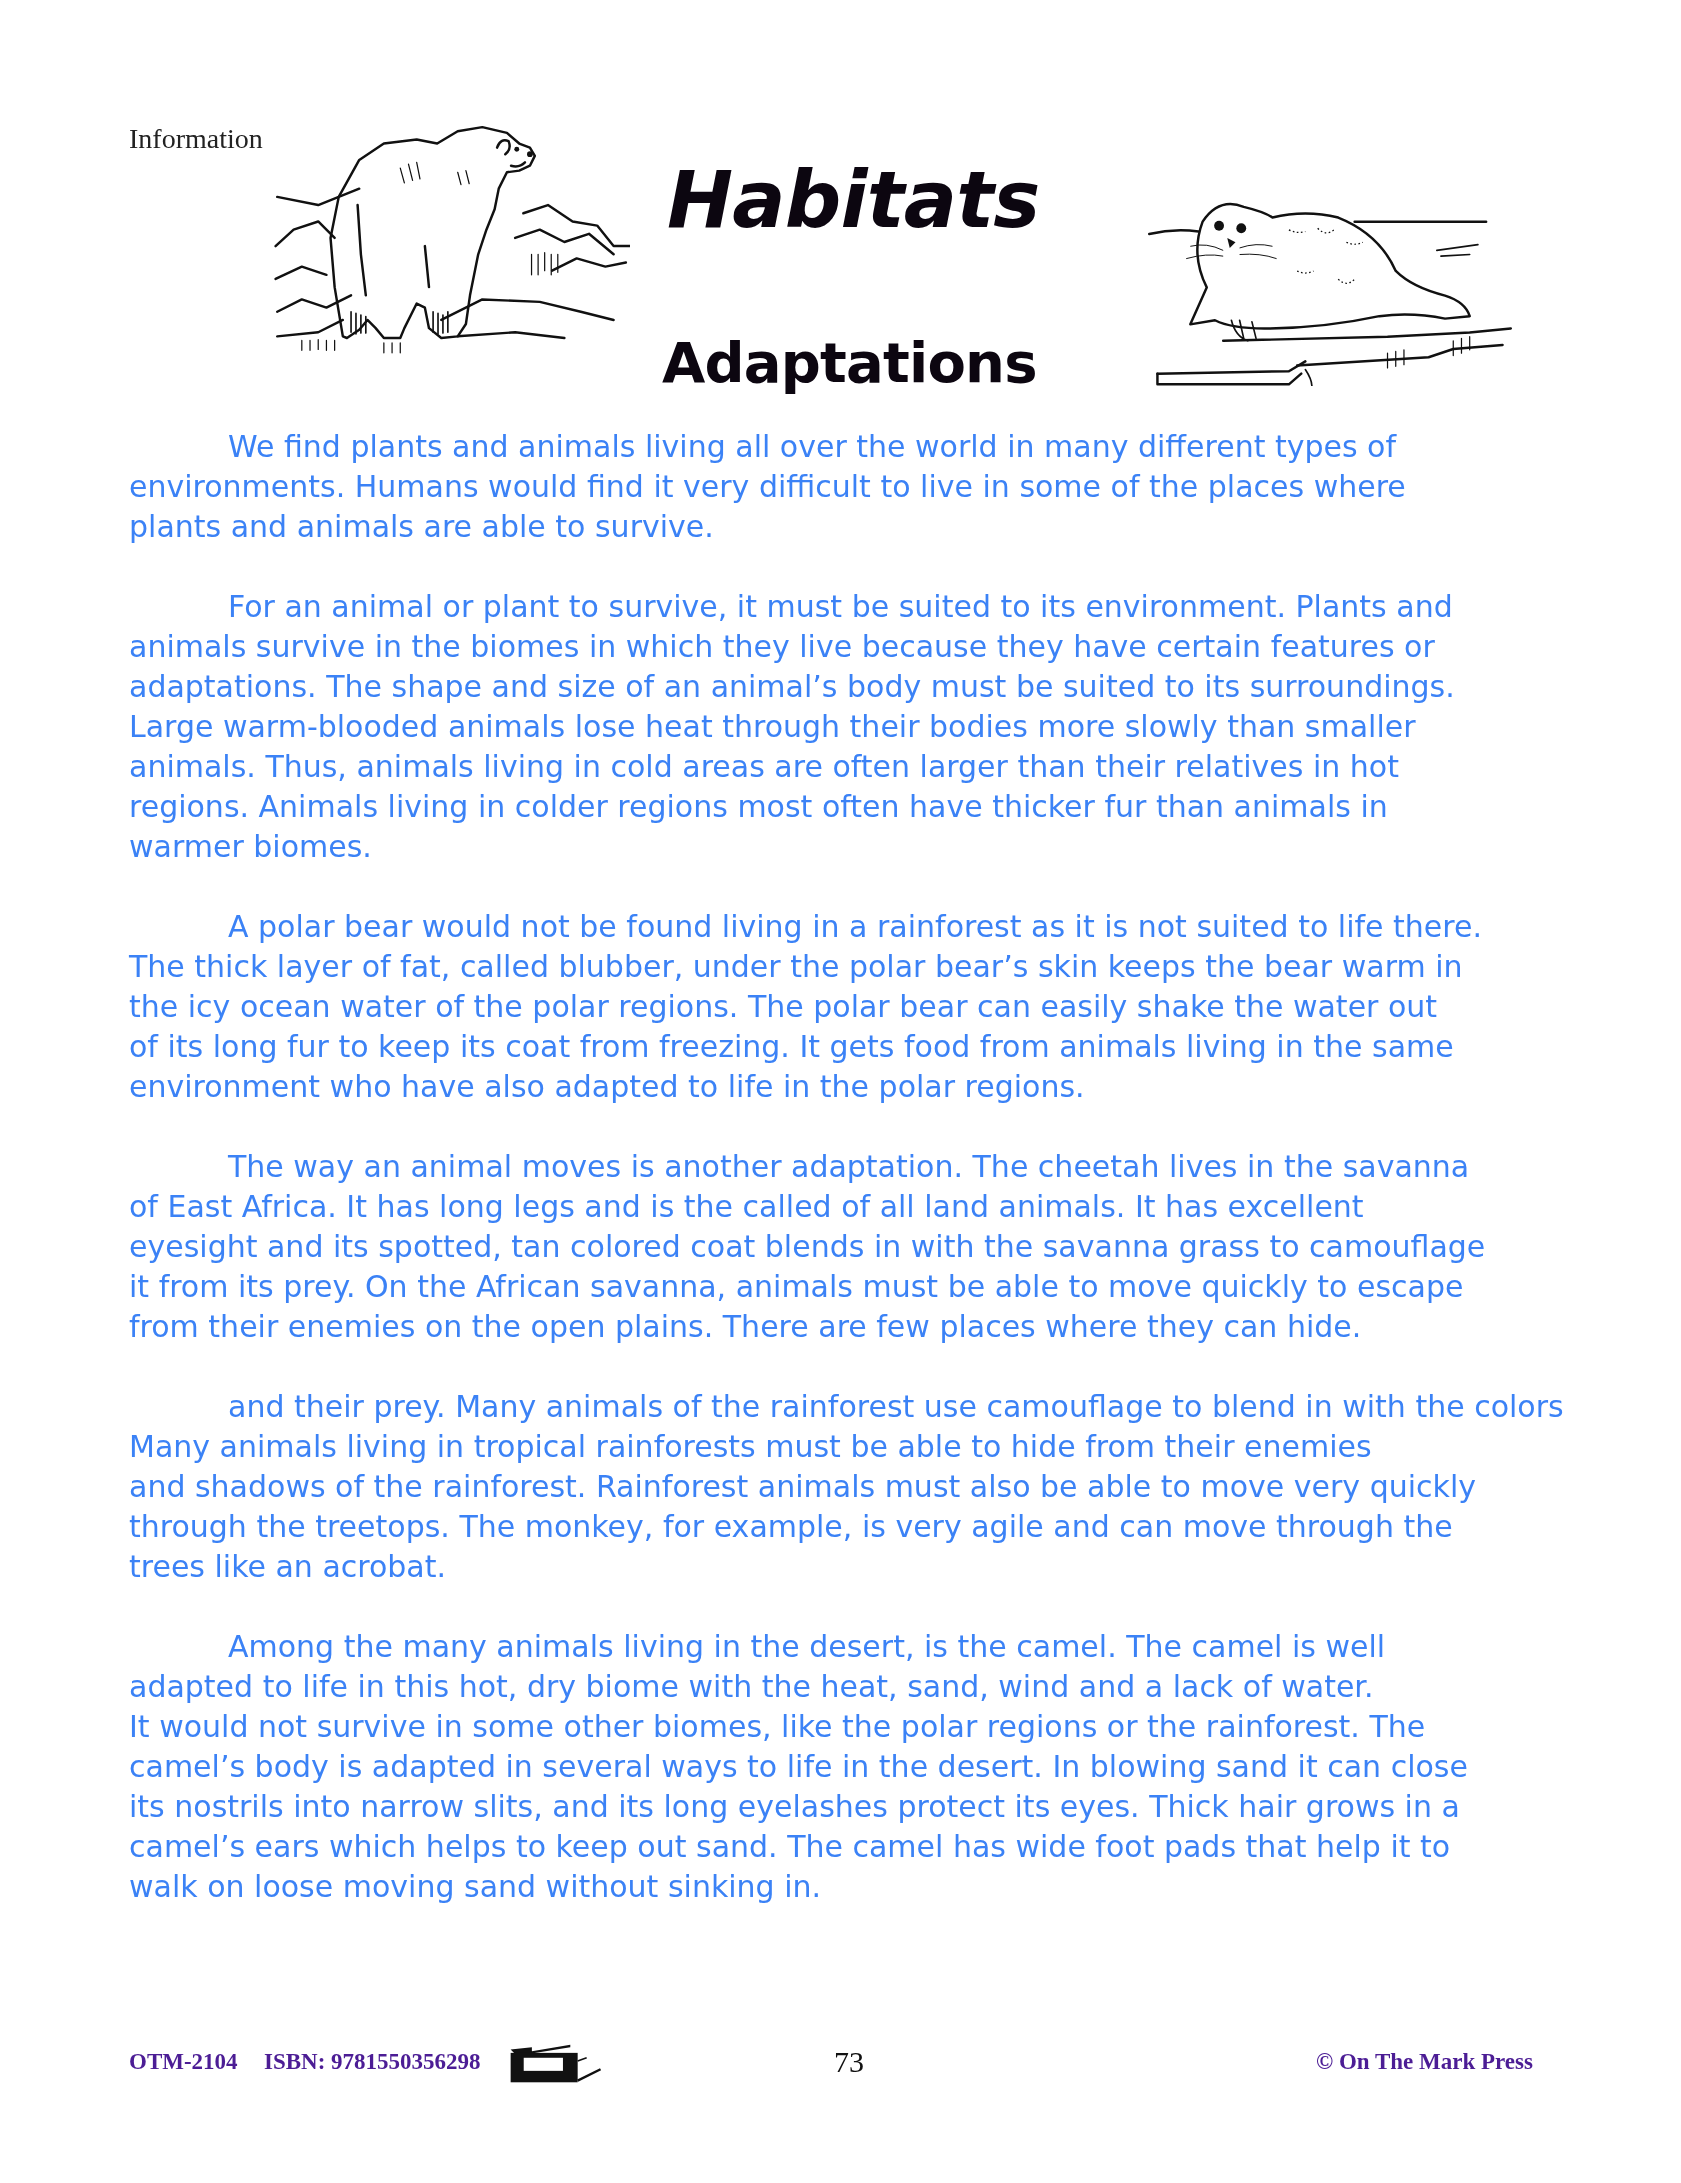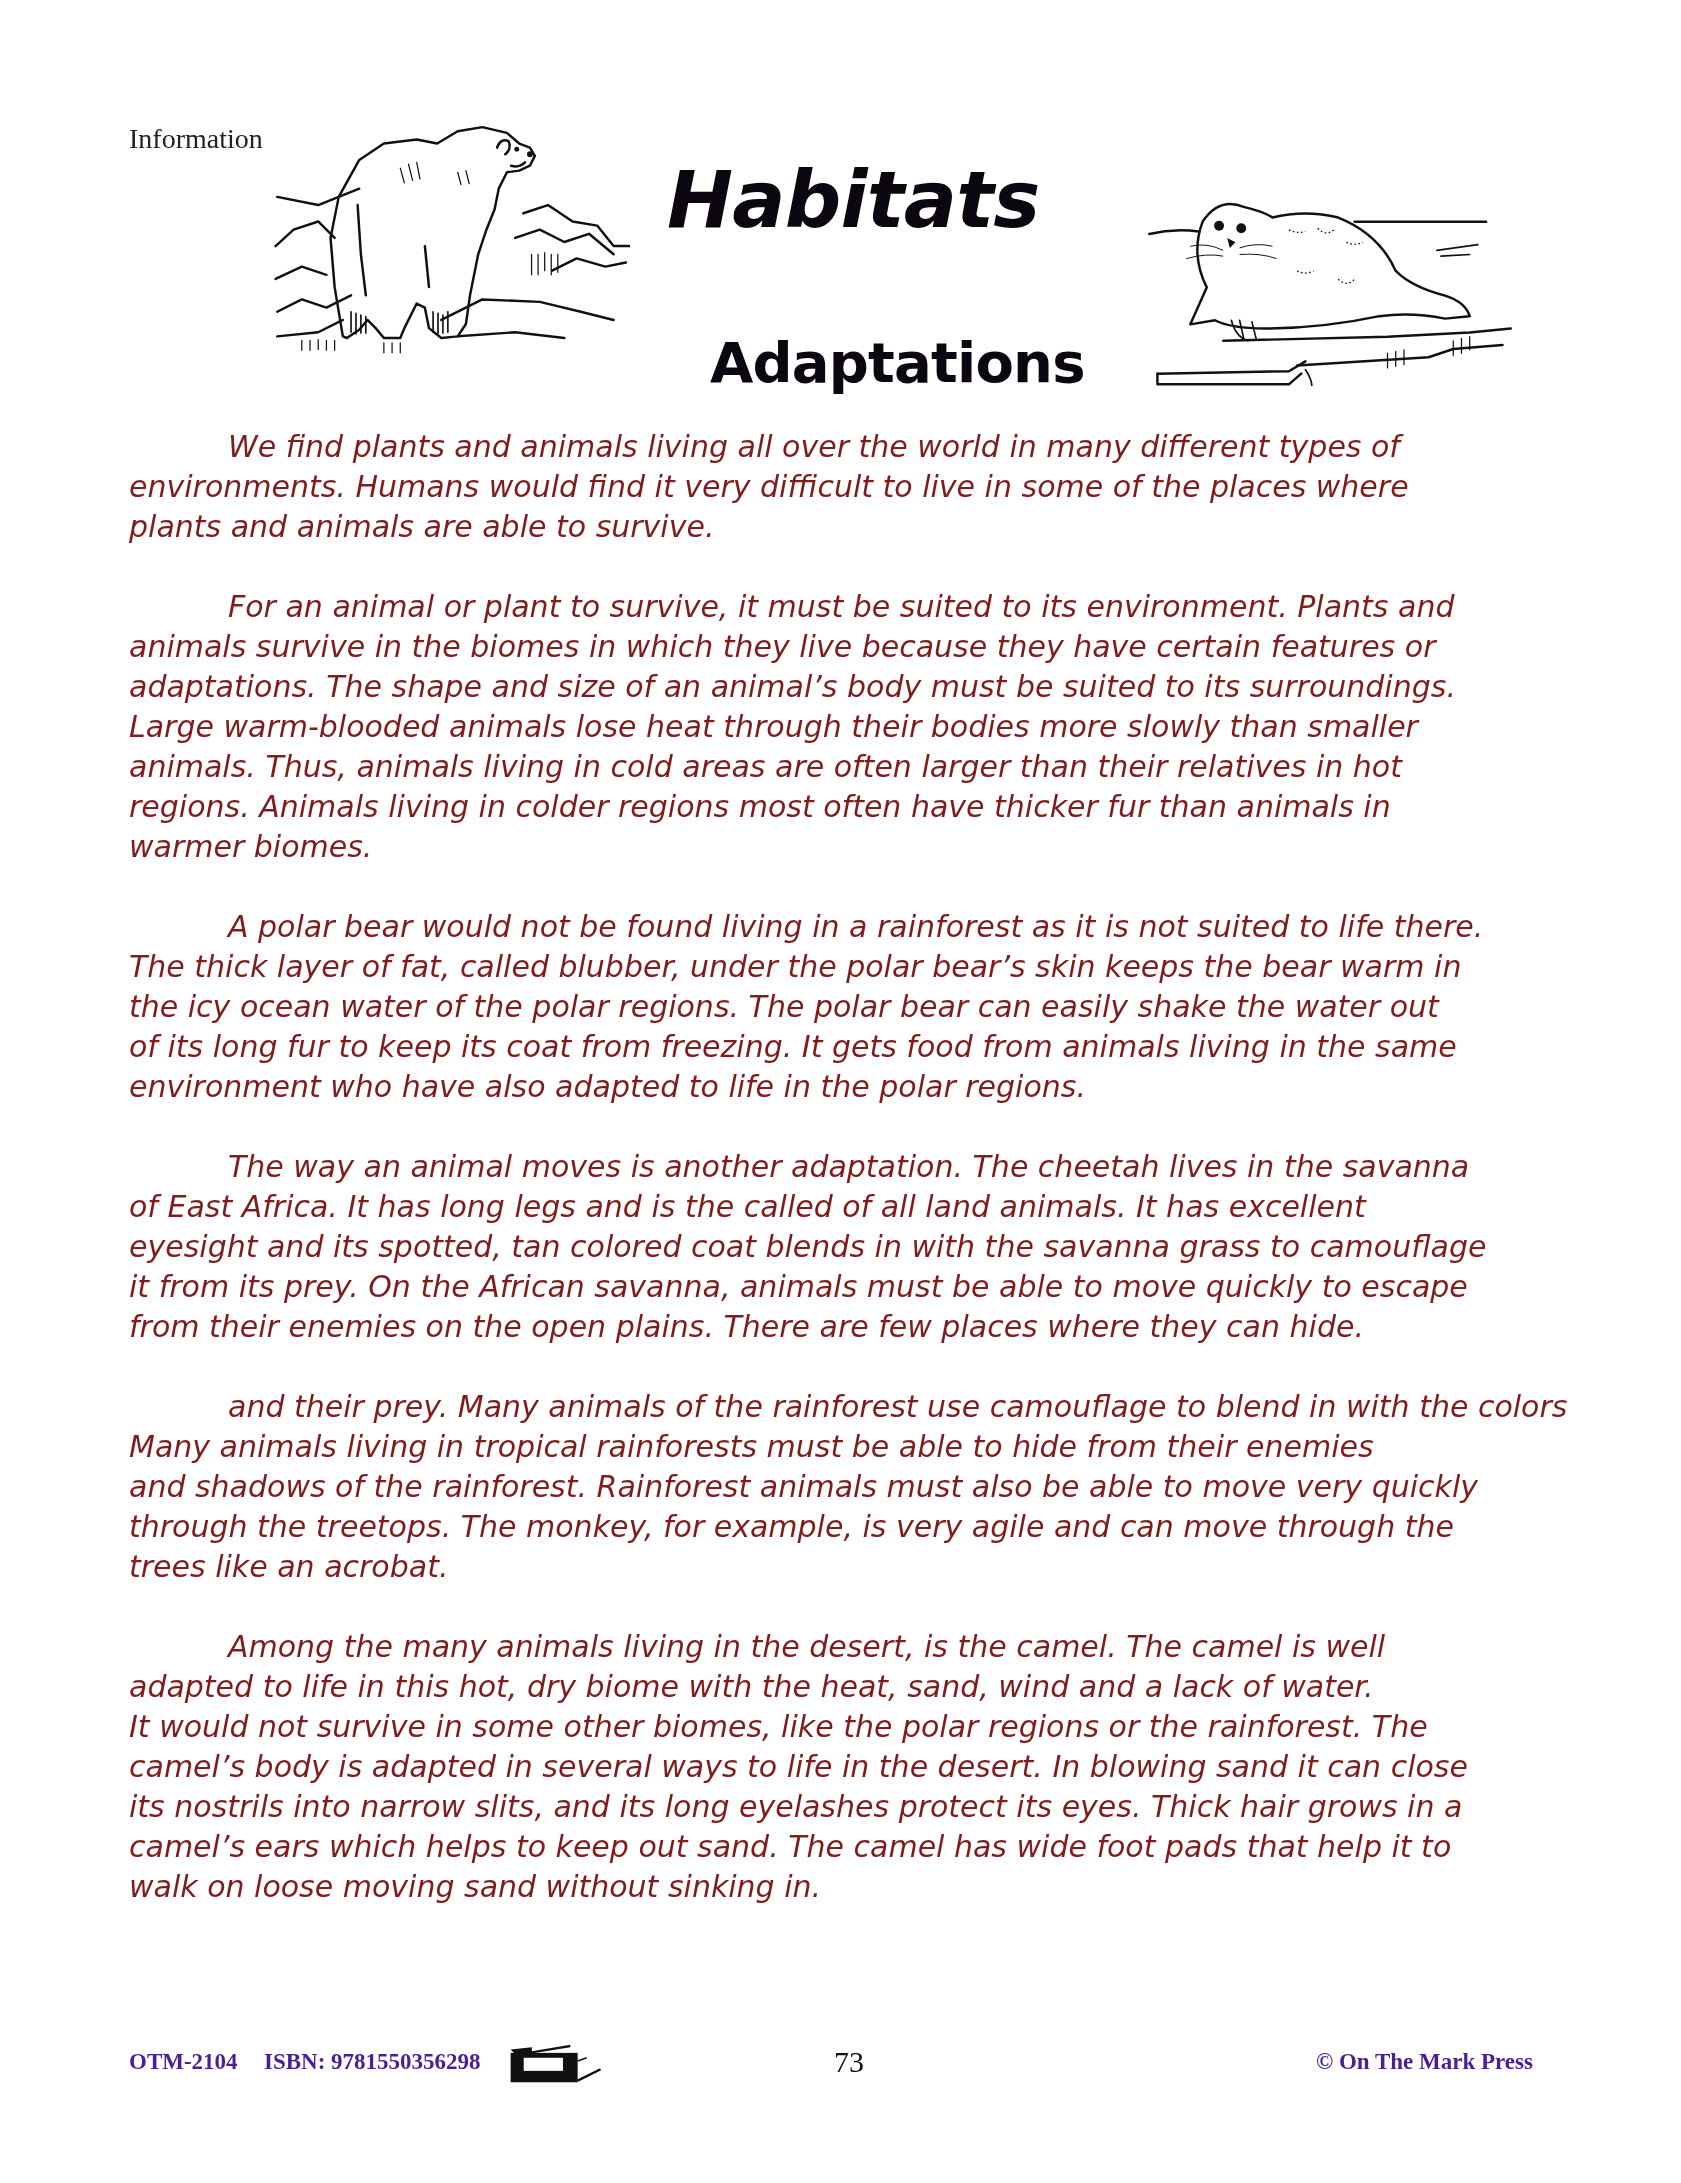--- a/index.html
+++ b/index.html
@@ -1,21 +1,21 @@
 <!DOCTYPE html>
 <html style="font-size:13px"><head>
 <meta charset="utf-8">
 <style>
   html, body { margin: 0; padding: 0; background: #ffffff; }
   body { width: 1682px; height: 2183px; position: relative; overflow: hidden; color: #111111; }
   .abs { position: absolute; }
   .info-label { left: 129px; top: 123px; font-family: "Liberation Serif", serif; font-size: 28px; color: #222; }
   .title { left: 667px; top: 161px; font-family: "DejaVu Sans", sans-serif; font-weight: bold; font-style: italic; font-size: 79px; letter-spacing: -0.8px; color: #0c0610; line-height: 1; }
-  .subtitle { left: 662px; top: 335px; font-family: "DejaVu Sans", sans-serif; font-weight: bold; font-size: 56px; letter-spacing: -0.8px; color: #0c0610; line-height: 1; margin-left: 48px; }
-  .body-text { left: 129px; top: 427px; width: 1429px; font-family: "DejaVu Sans", sans-serif; font-size: 30px; line-height: 40px; color: #7f1d1d; font-style: italic; }
+  .subtitle { left: 662px; top: 335px; font-family: "DejaVu Sans", sans-serif; font-weight: bold; font-size: 56px; letter-spacing: -0.8px; color: #0c0610; line-height: 1; }
+  .body-text { left: 129px; top: 427px; width: 1429px; font-family: "DejaVu Sans", sans-serif; font-size: 30px; line-height: 40px; color: #3b82f6; }
   .para { margin: 0 0 40px 0; text-indent: 99px; white-space: normal; }
   .para .ln { display: block; white-space: nowrap; }
   .para .ln + .ln { text-indent: 0; }
   .footer { top: 2049px; font-family: "Liberation Serif", serif; font-weight: bold; font-size: 23px; color: #4c1d95; }
   .page-num { left: 834px; top: 2045px; font-family: "Liberation Serif", serif; font-size: 30px; color: #111; }
   .illus { position: absolute; }
 </style>
 </head>
 <body>
 

